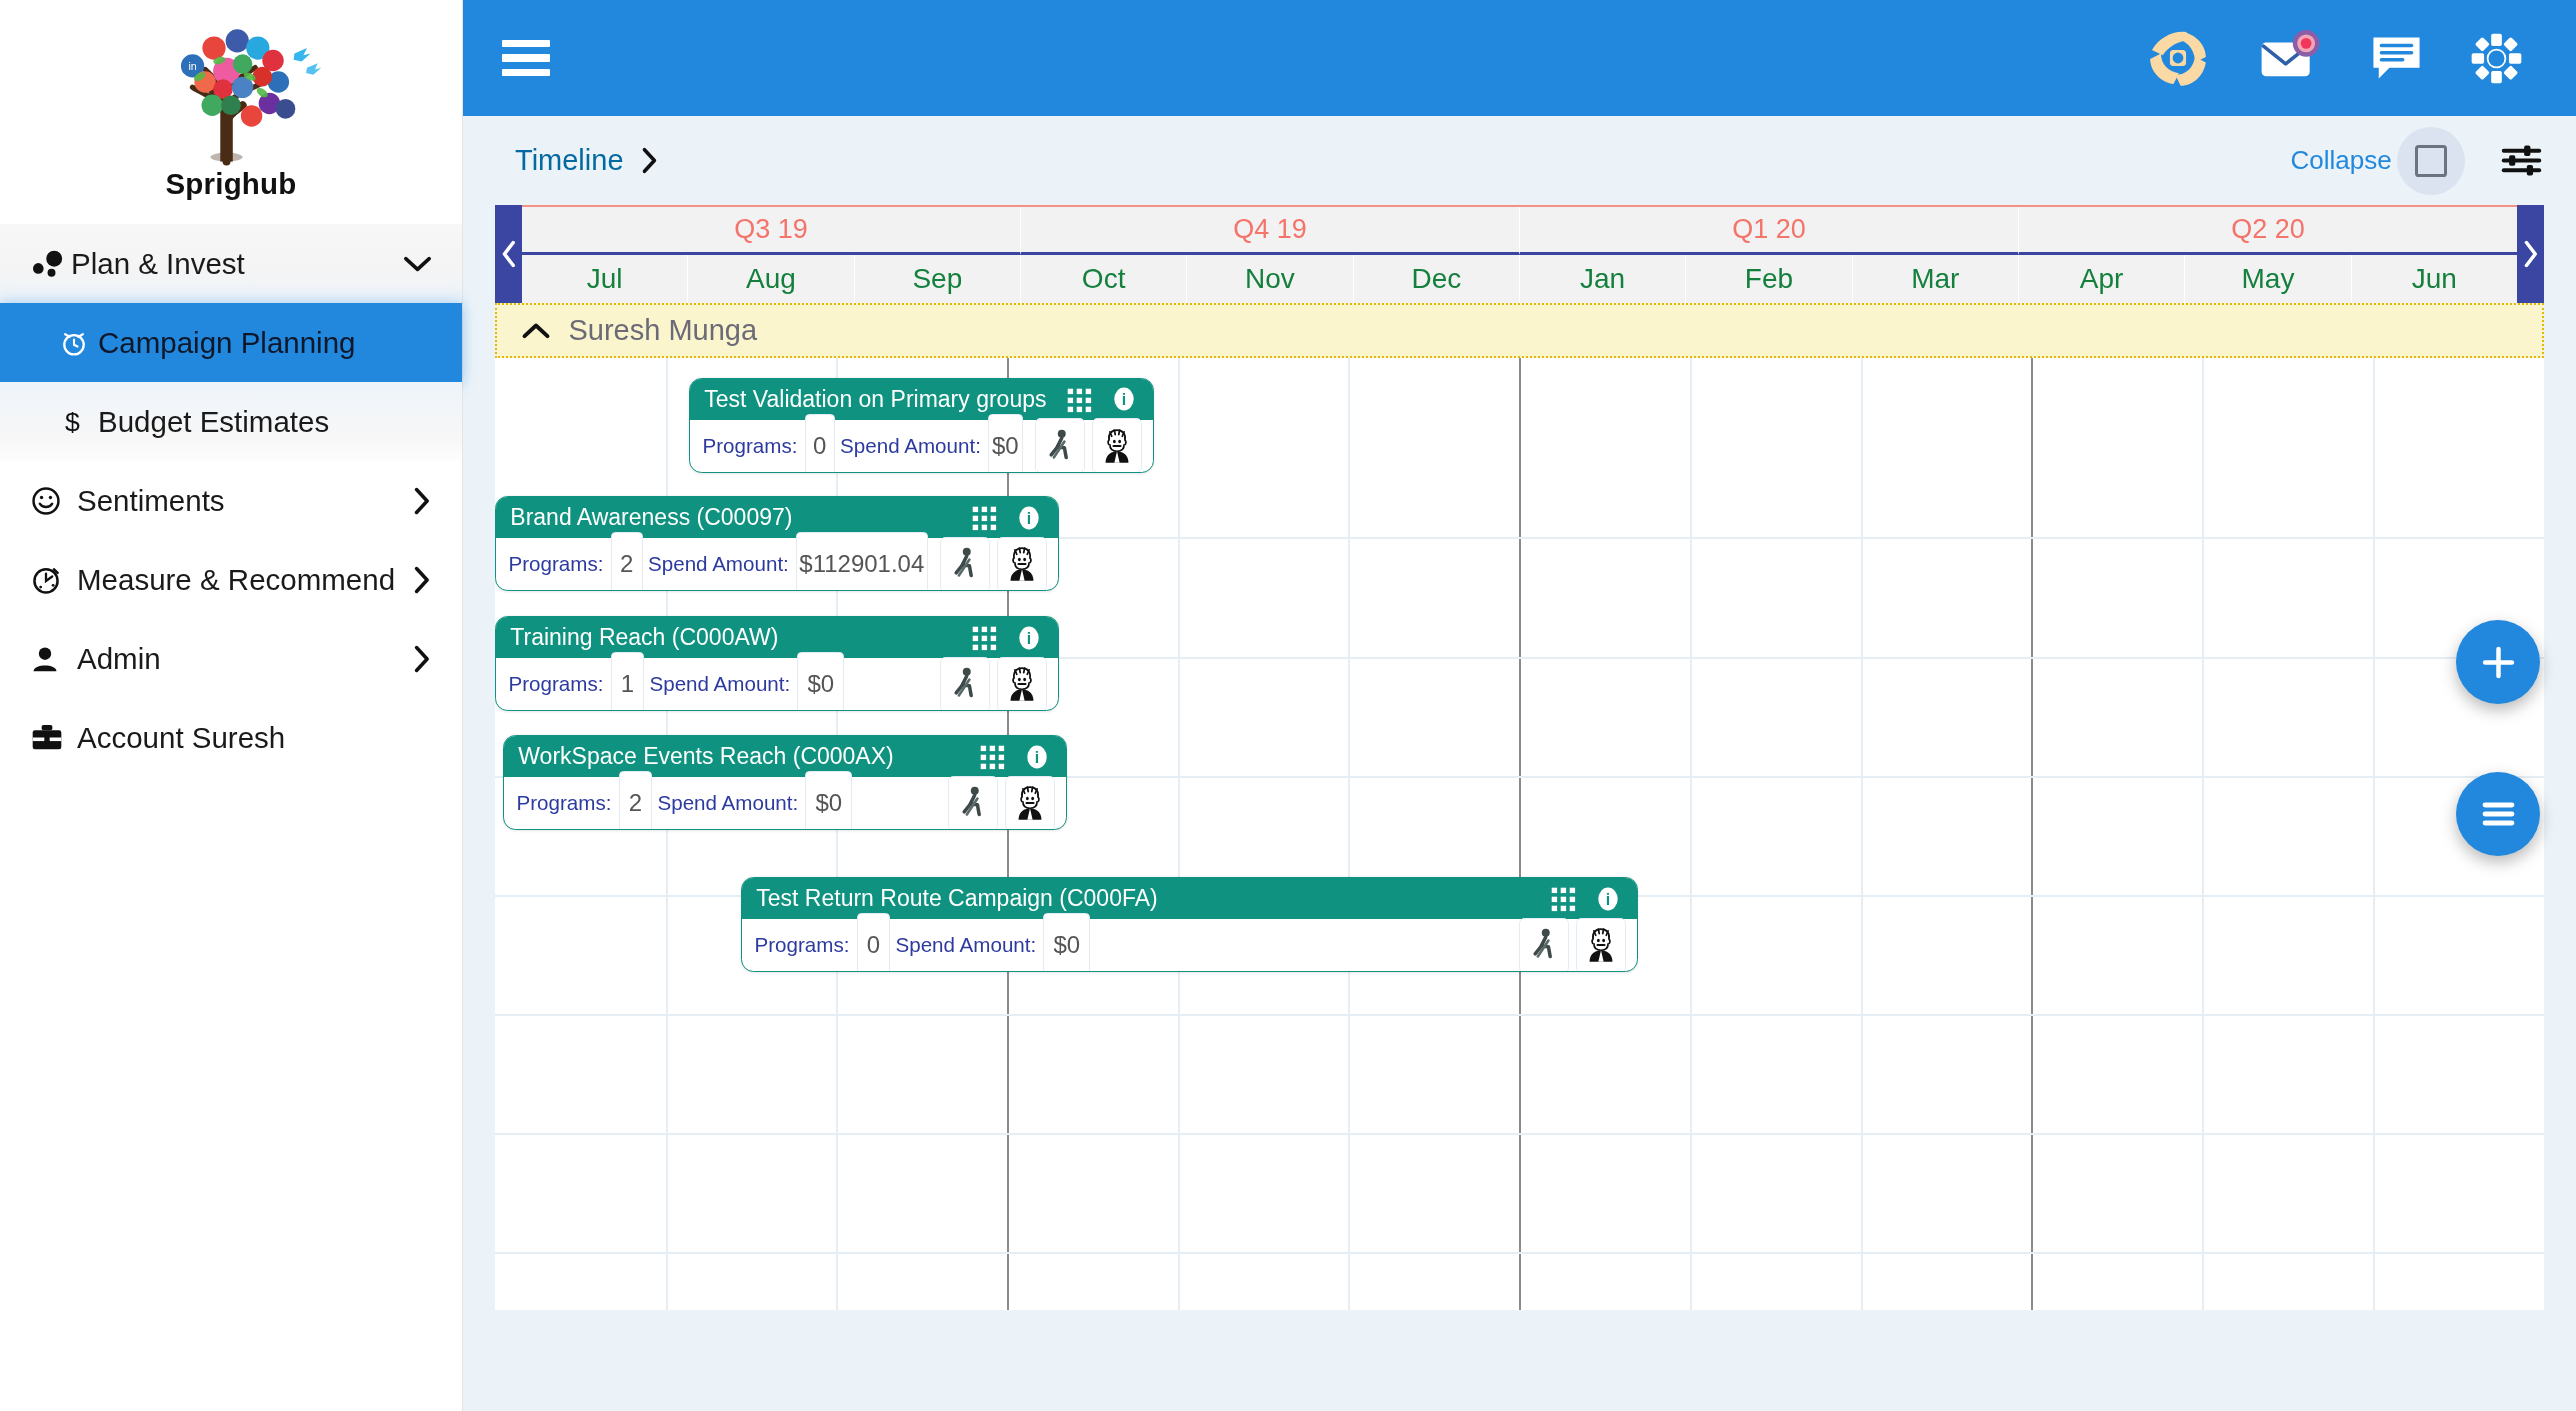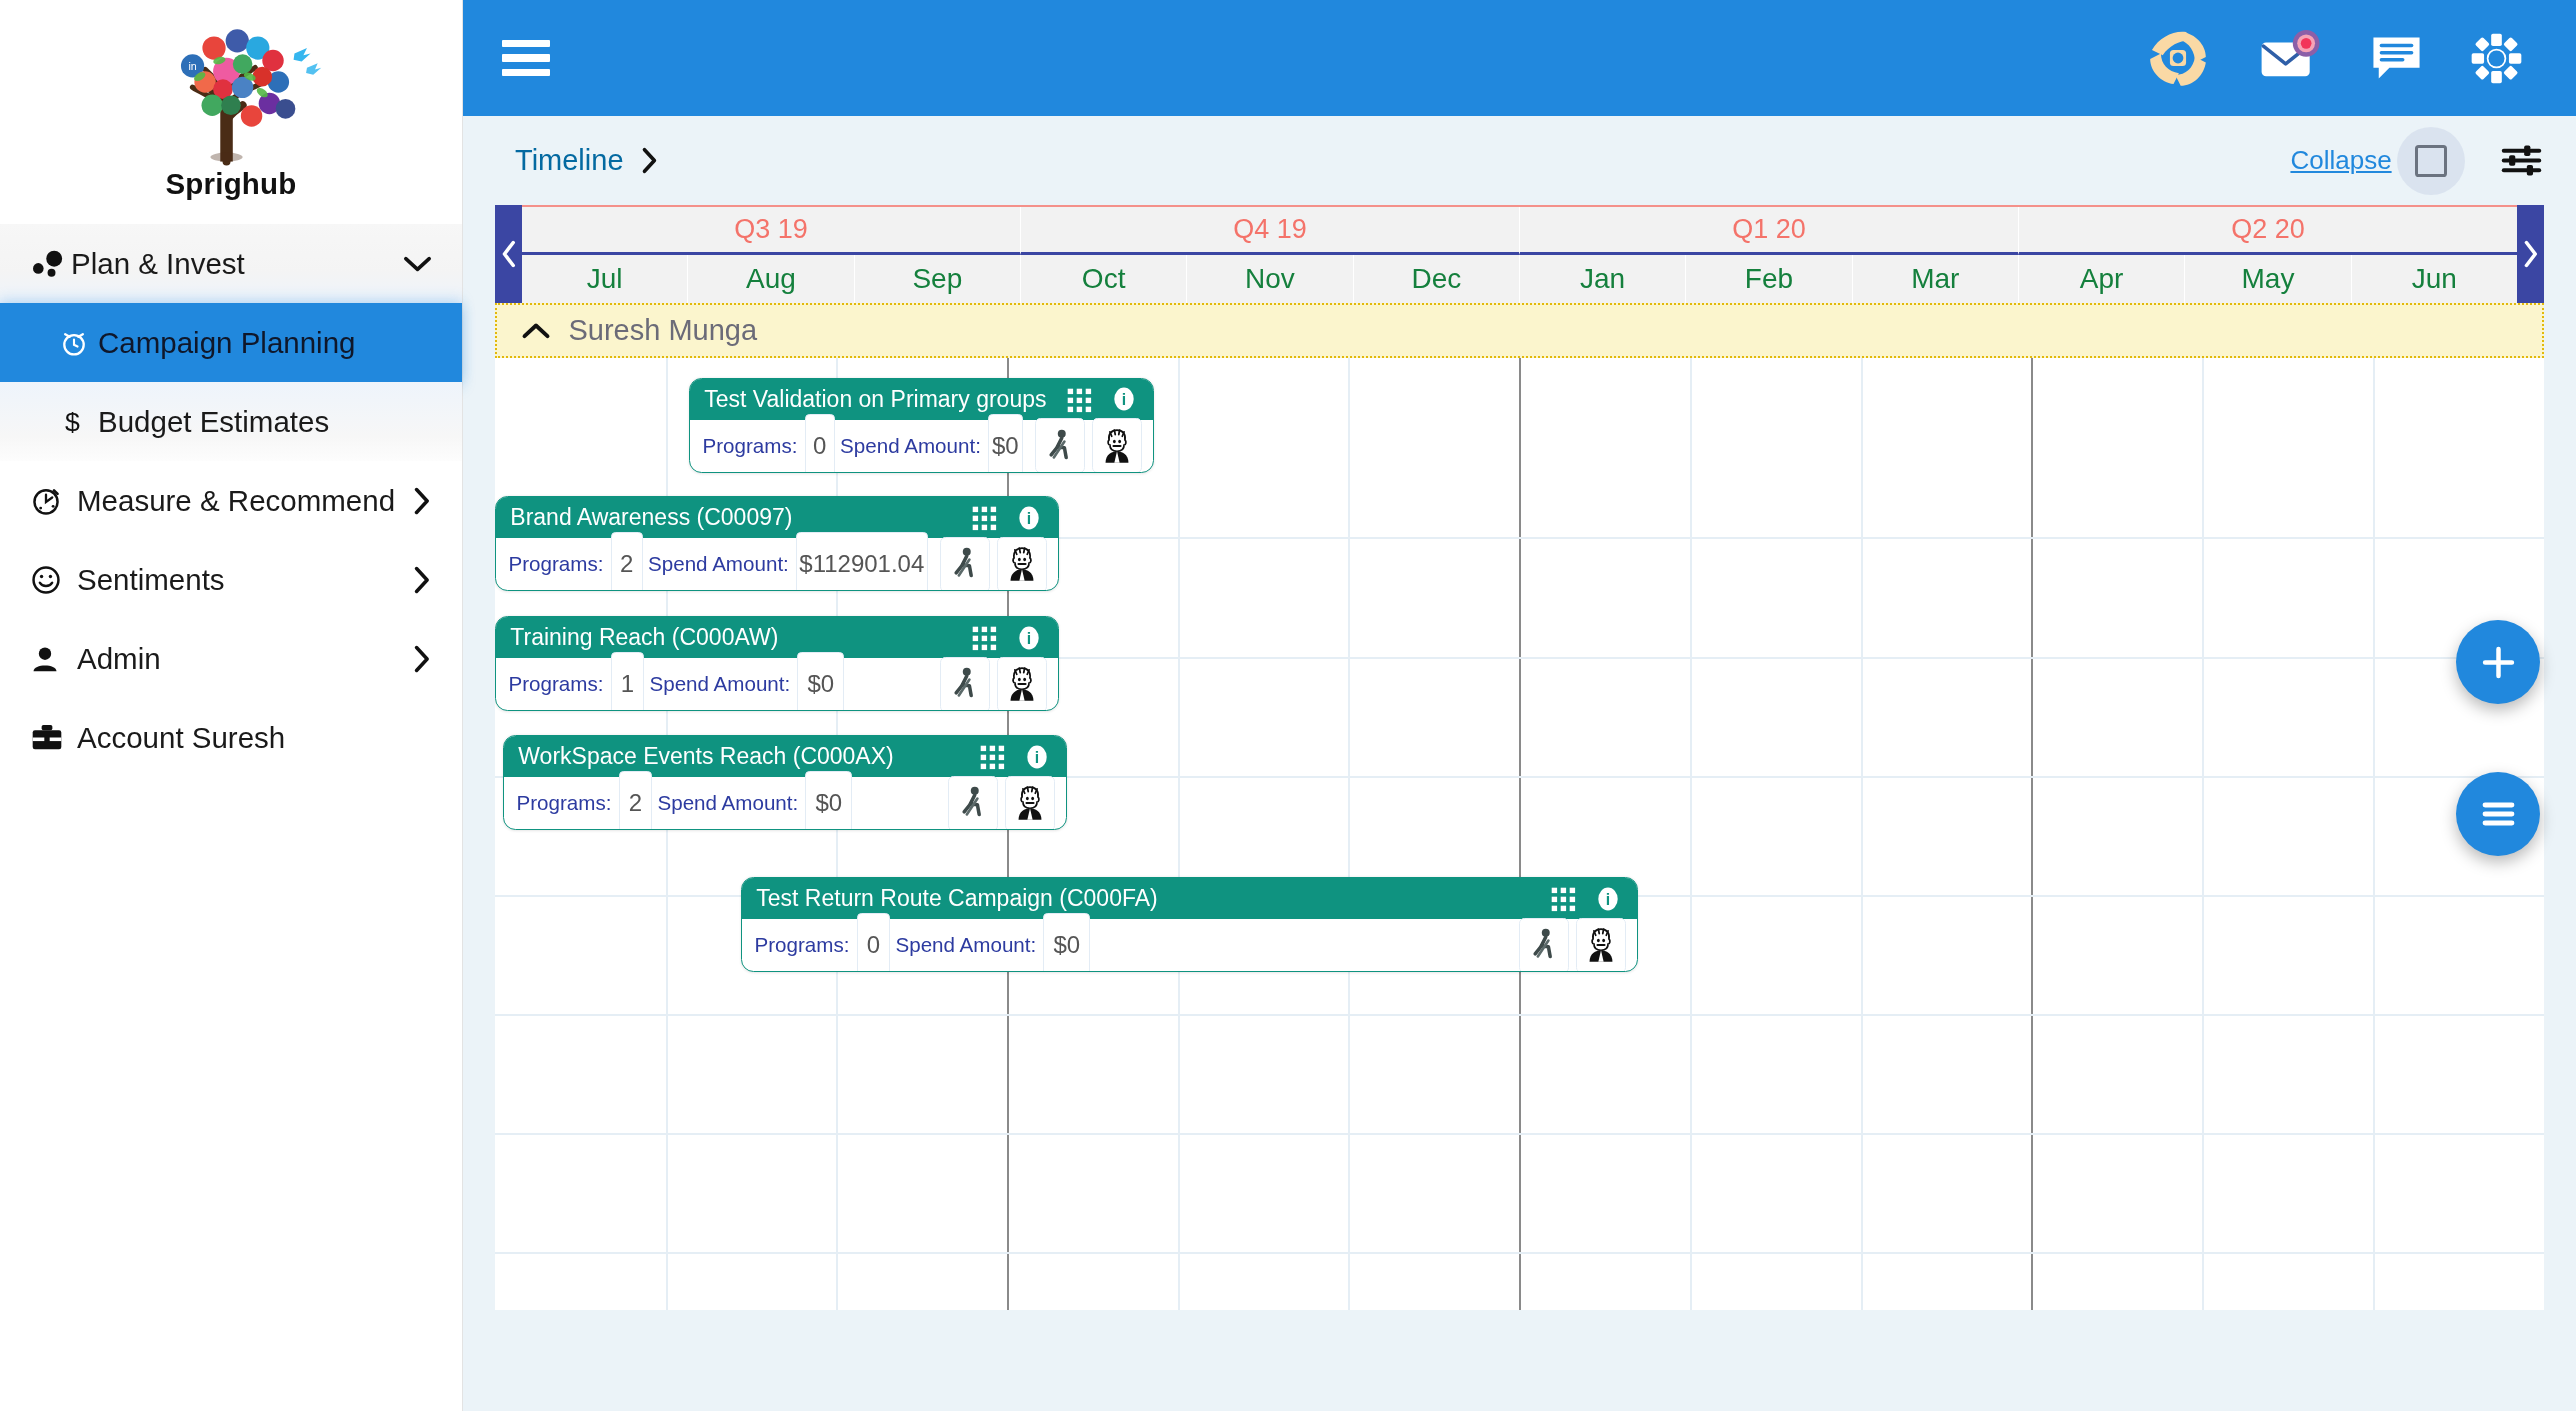--- a/index.html
+++ b/index.html
@@ -68,21 +68,21 @@
 
   
   .crumbbar {
     height: 89px; background: #ebf3f8;
     display: flex; align-items: center; padding: 0 32px 0 52px;
   }
   .crumb-text { font-size: 29px; color: #0369a1; }
   .crumb-chev { margin-left: 16px; display:flex; align-items:center; }
   .crumbbar-spacer { flex: 1 1 auto; }
   .collapse-wrap { display: flex; align-items: center; gap: 0px; }
-  .collapse-label { font-size: 26px; color: #2188dd; text-decoration: underline; }
+  .collapse-label { font-size: 26px; color: #2188dd; }
   .checkbox-ripple {
     width: 68px; height: 68px; border-radius: 50%;
     background: rgba(160,175,210,.22);
     display:flex; align-items:center; justify-content:center;
     margin-left: 5.4px; cursor: pointer;
   }
   .checkbox-box {
     width: 32px; height: 32px; border: 3.6px solid #6b7380; border-radius: 3.6px; background: transparent;
   }
   .tune-icon { margin-left: 34px; cursor:pointer; display:flex; align-items:center; }
@@ -244,45 +244,45 @@
         <svg class="icon-svg" width="27" height="32" viewBox="0 0 30 36">
             <text x="15" y="28" font-size="30" fill="#111" text-anchor="middle" font-family="Liberation Sans, sans-serif">$</text>
           </svg>
       </span>
       <span class="nav-label">Budget Estimates</span>
     </div>
 
     <div class="nav-item">
       <span class="nav-ico">
         <svg class="icon-svg" width="32" height="32" viewBox="0 0 36 36">
+            <circle cx="18" cy="18" r="14" stroke="#111" stroke-width="2.8" fill="none"></circle>
+            <circle cx="13" cy="14" r="1.9" fill="#111"></circle>
+            <circle cx="23" cy="14" r="1.9" fill="#111"></circle>
+            <path d="M11 21 C14 26 22 26 25 21" stroke="#111" stroke-width="2.6" fill="none" stroke-linecap="round"></path>
+          </svg>
+      </span>
+      <span class="nav-label">Sentiments</span>
+      <span class="nav-caret">
+        <svg class="icon-svg" width="19.7" height="30" viewBox="0 0 22 34">
+            <path d="M5 4 L17 17 L5 30" stroke="#111" stroke-width="4" fill="none" stroke-linecap="round" stroke-linejoin="round"></path>
+          </svg>
+      </span>
+    </div>
+
+    <div class="nav-item">
+      <span class="nav-ico">
+        <svg class="icon-svg" width="32" height="32" viewBox="0 0 36 36">
             <circle cx="18" cy="19" r="13" stroke="#111" stroke-width="2.8" fill="none"></circle>
             <path d="M18 11 L18 19 L25 14" stroke="#111" stroke-width="2.6" fill="none" stroke-linecap="round"></path>
             <circle cx="26" cy="24" r="1.6" fill="#111"></circle>
             <circle cx="12" cy="26" r="1.6" fill="#111"></circle>
             <path d="M27 6 L31 10" stroke="#111" stroke-width="3" stroke-linecap="round"></path>
           </svg>
       </span>
       <span class="nav-label">Measure &amp; Recommend</span>
-      <span class="nav-caret">
-        <svg class="icon-svg" width="19.7" height="30" viewBox="0 0 22 34">
-            <path d="M5 4 L17 17 L5 30" stroke="#111" stroke-width="4" fill="none" stroke-linecap="round" stroke-linejoin="round"></path>
-          </svg>
-      </span>
-    </div>
-
-    <div class="nav-item">
-      <span class="nav-ico">
-        <svg class="icon-svg" width="32" height="32" viewBox="0 0 36 36">
-            <circle cx="18" cy="18" r="14" stroke="#111" stroke-width="2.8" fill="none"></circle>
-            <circle cx="13" cy="14" r="1.9" fill="#111"></circle>
-            <circle cx="23" cy="14" r="1.9" fill="#111"></circle>
-            <path d="M11 21 C14 26 22 26 25 21" stroke="#111" stroke-width="2.6" fill="none" stroke-linecap="round"></path>
-          </svg>
-      </span>
-      <span class="nav-label">Sentiments</span>
       <span class="nav-caret">
         <svg class="icon-svg" width="19.7" height="30" viewBox="0 0 22 34">
             <path d="M5 4 L17 17 L5 30" stroke="#111" stroke-width="4" fill="none" stroke-linecap="round" stroke-linejoin="round"></path>
           </svg>
       </span>
     </div>
 
     <div class="nav-item">
       <span class="nav-ico">
         <svg class="icon-svg" width="30" height="30" viewBox="0 0 34 34">

